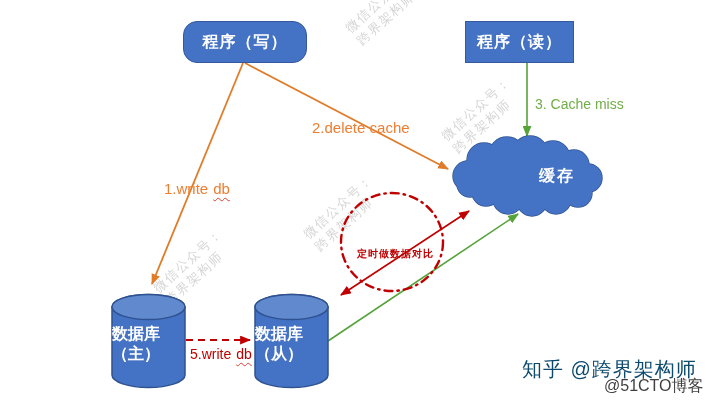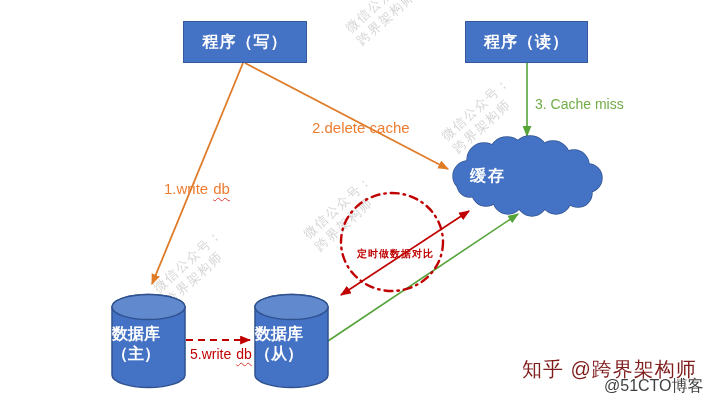--- a/index.html
+++ b/index.html
@@ -6,24 +6,24 @@
   .stage{
     position:relative;width:720px;height:405px;background:#ffffff;overflow:hidden;
     font-family:"Liberation Sans","DejaVu Sans",sans-serif;
   }
   .layer{position:absolute;left:0;top:0;}
   .node-box{
     position:absolute;background:#4472C4;border:1.2px solid #35599E;
     color:#ffffff;font-size:16px;font-weight:700;letter-spacing:1px;
     display:flex;align-items:center;justify-content:center;box-sizing:border-box;
   }
-  .box-write{left:183px;top:21px;width:124px;height:42px;}
-  .box-read{left:465px;top:21px;width:123px;height:42px;}
+  .box-write{left:183px;top:21px;width:124px;height:42px;border-radius:14px;}
+  .box-read{left:465px;top:21px;width:109px;height:42px;}
   .cloud-label{
-    position:absolute;left:470px;top:166px;width:105px;text-align:left;
+    position:absolute;left:470px;top:166px;width:105px;text-align:right;
     color:#ffffff;font-size:16px;font-weight:700;letter-spacing:2px;
   }
   .cyl-label{
     position:absolute;width:73px;top:324px;color:#ffffff;
     font-size:16px;font-weight:700;line-height:20px;
   }
   .cyl-master{left:112px;}
   .cyl-slave{left:255px;}
   .edge-label{position:absolute;white-space:nowrap;}
   .lbl-orange{color:#ED7D31;font-size:15px;}
@@ -44,21 +44,21 @@
   .wm{
     position:absolute;color:#D5D5D5;font-size:13px;line-height:17px;
     letter-spacing:1.5px;white-space:nowrap;transform:rotate(-42deg);
     text-align:left;user-select:none;
   }
   .wm-a{left:150px;top:250px;}
   .wm-b{left:300px;top:196px;}
   .wm-c{left:438px;top:98px;}
   .wm-d{left:342px;top:-10px;}
   .wm-zhihu{
-    position:absolute;left:522px;top:356px;color:#7f1d1d;font-size:20px;
+    position:absolute;left:522px;top:356px;color:#0c4a6e;font-size:20px;
     letter-spacing:1px;white-space:nowrap;
   }
   .wm-blog{
     position:absolute;left:604px;top:376px;color:#404040;font-size:16px;
     white-space:nowrap;
   }
 </style>
 </head>
 <body>
 

